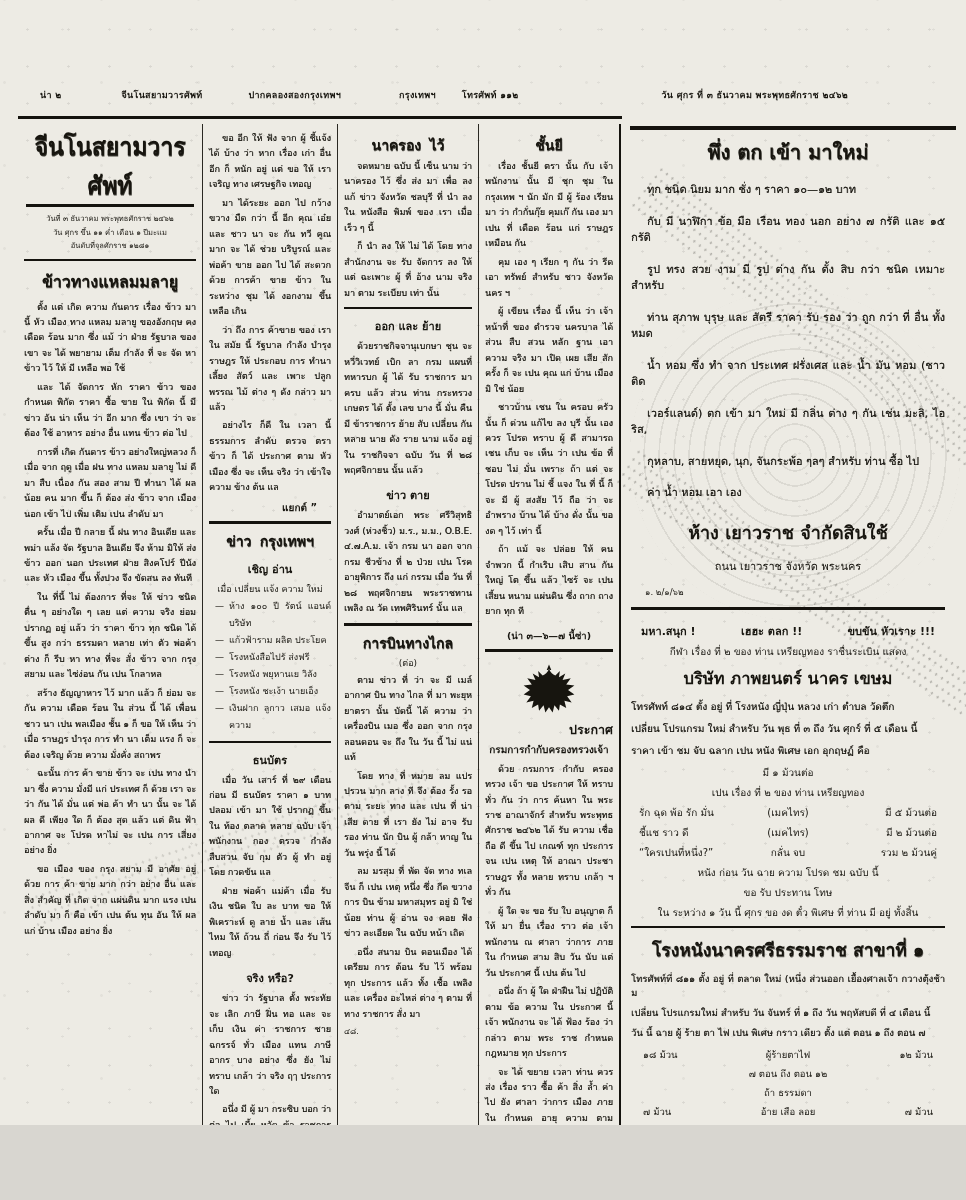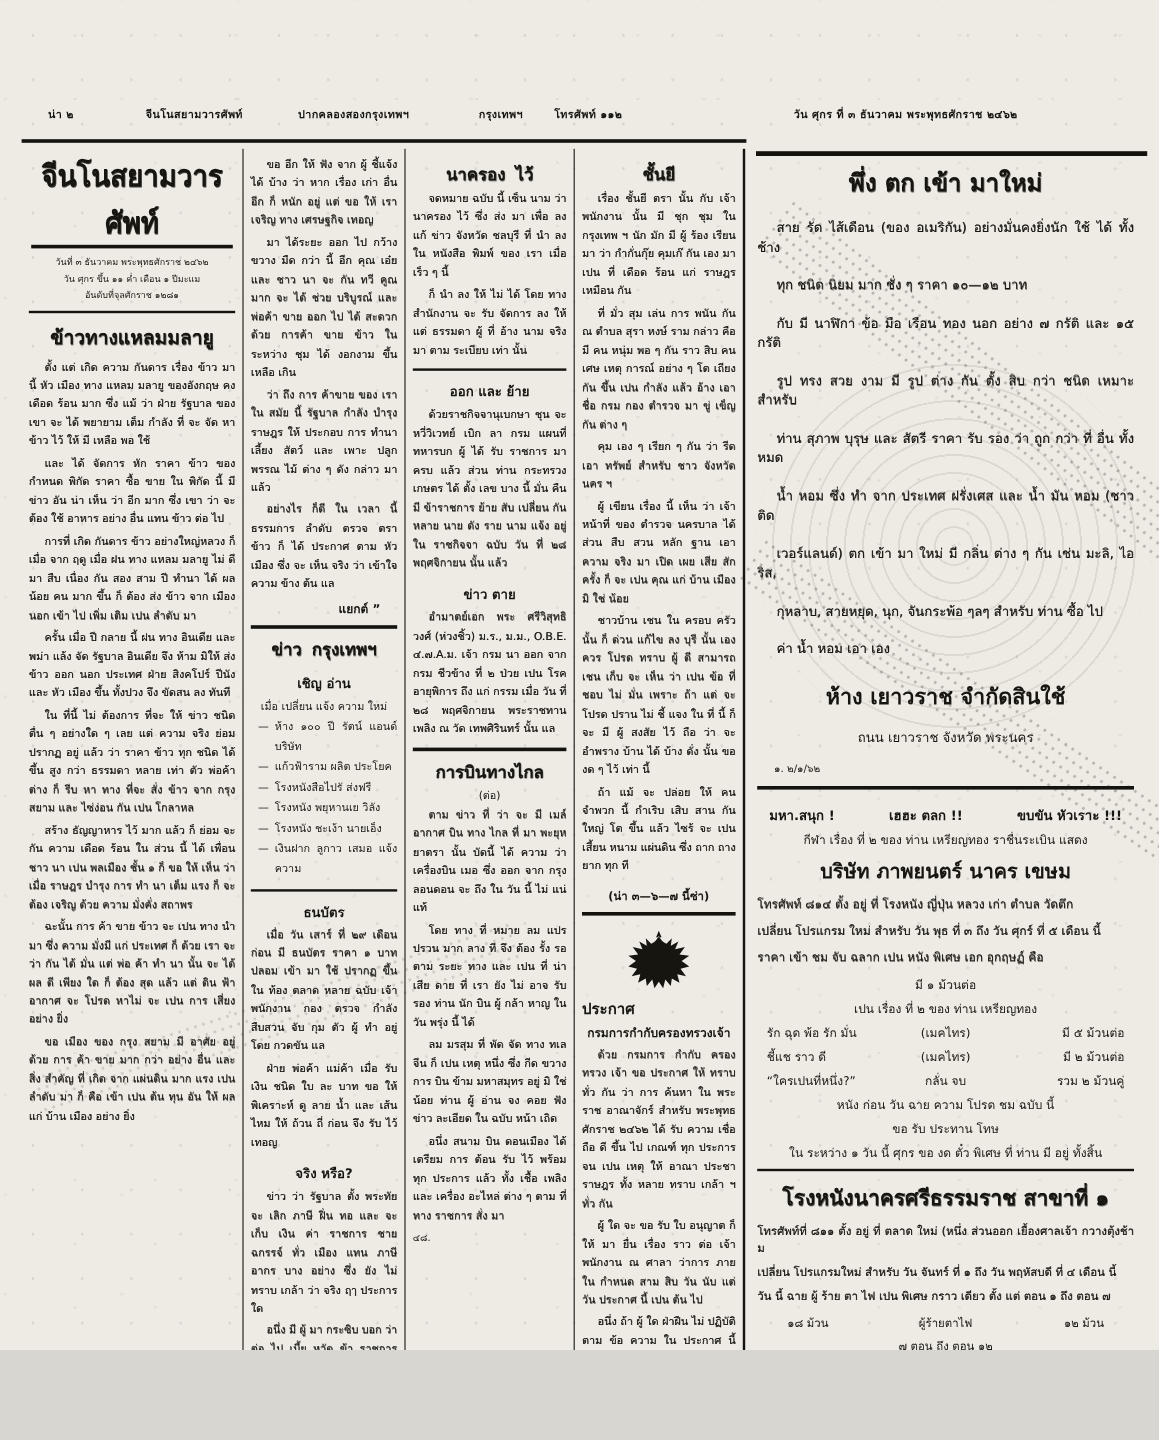--- a/index.html
+++ b/index.html
@@ -46,21 +46,21 @@
   .sig{font-size:10px;font-weight:bold;text-align:right;padding-right:14px;margin:4px 0}
   .hrule{height:2px;background:#15130e;margin:6px 0}
   .hrule.thick{height:3px}
   .list .list-item{font-size:9px;line-height:1.9;display:flex}
   .list .dash{margin:0 5px 0 6px}
   .intro{font-size:9px;text-align:center;margin:2px 0}
   .marknote{font-size:8px;margin-top:2px}
 
   .emblem{display:flex;justify-content:center;margin:10px 0 4px 0}
   .emblem svg{width:58px;height:54px;fill:#17150f}
-  .ann-title{font-size:12.5px;font-weight:bold;text-align:left;margin:4px 0 2px 0}
+  .ann-title{font-size:12.5px;font-weight:bold;text-align:right;margin:4px 0 2px 0}
   .ann-sub{font-size:10px;font-weight:bold;text-align:center;margin:0 0 5px 0}
 
   
   .ad1-title{font-size:20px;font-weight:bold;text-align:center;margin:10px 0 14px 0;
              text-shadow:.6px .6px .5px rgba(23,21,15,.6)}
   .adline{font-size:11px;line-height:1.5;margin-bottom:15px;text-shadow:.3px .3px .5px rgba(23,21,15,.6)}
   .adline.ind{text-indent:16px}
   .shop{font-size:18px;font-weight:bold;text-align:center;margin:16px 0 10px 0}
   .shopaddr{font-size:11px;text-align:center;margin-bottom:10px}
   .admark{font-size:8.5px;margin:0 0 8px 14px}
@@ -70,21 +70,21 @@
   .ad2-title{font-size:16.5px;font-weight:bold;text-align:center;margin:6px 0 8px 0}
   .ad2 .adline{font-size:10px;margin-bottom:7px}
   .adcenter{font-size:10px;text-align:center;margin:5px 0}
   .adrow{display:flex;font-size:10px;margin:5px 0}
   .adrow .l{width:32%;text-align:left;padding-left:8px}
   .adrow .c{width:36%;text-align:center}
   .adrow .r{width:32%;text-align:right;padding-right:8px}
   .ad3-title{font-size:17.5px;font-weight:bold;text-align:center;margin:8px 0 8px 0;
              text-shadow:.6px .6px .5px rgba(23,21,15,.6)}
   .ad3 .adline{font-size:9.5px;margin-bottom:6px}
-  .ad3 .adrow{font-size:9.5px;margin:4px 17px}
+  .ad3 .adrow{font-size:9.5px;margin:4px 4px}
 
   
   .stamp{position:absolute;left:630px;top:290px;width:330px;height:330px;border-radius:50%;
          background:repeating-radial-gradient(circle at 50% 50%, rgba(60,58,50,.10) 0 1.6px, transparent 1.6px 15px);
          pointer-events:none}
   .streak{position:absolute;pointer-events:none;opacity:.5;
           background-image:radial-gradient(rgba(30,28,22,.55) .8px, transparent 1.3px);
           background-size:7px 9px}
   .streak.s1{left:596px;top:300px;width:460px;height:54px;transform:rotate(38deg)}
   .streak.s2{left:590px;top:560px;width:420px;height:44px;transform:rotate(34deg)}
@@ -191,21 +191,21 @@
           <p>อนึ่ง มี ผู้ มา กระซิบ บอก ว่า ต่อ ไป เบี้ย หวัด ข้า ราชการ จะ ได้ ลด ลง ตาม ลำดับ ชั้น เงิน เดือน แต่ ก็ ยัง หา มี ผู้ ใด รับรอง ว่า เปน ความ จริง ไม่</p>
           <p>ถ้า จริง ก็ คง มี ใคร มา เล่า ว่า รัฐบาล จะ ลด ตรา คน ละ ครึ่ง สลึง ก็ เห็น จะ เปน คำ เล่า ลือ กัน เอง เสีย มาก กว่า กระมัง</p>
         </div>
     </div>
 
     <div class="col c3">
       <div class="headline small">นาครอง ไว้</div>
       <div>
 
       <p>จดหมาย ฉบับ นี้ เซ็น นาม ว่า นาครอง ไว้ ซึ่ง ส่ง มา เพื่อ ลง แก้ ข่าว จังหวัด ชลบุรี ที่ นำ ลง ใน หนังสือ พิมพ์ ของ เรา เมื่อ เร็ว ๆ นี้</p>
-          <p>ก็ นำ ลง ให้ ไม่ ได้ โดย ทาง สำนักงาน จะ รับ จัดการ ลง ให้ แต่ ธรรมดา ผู้ ที่ อ้าง นาม จริง มา ตาม ระเบียบ เท่า นั้น</p>
+          <p>ก็ นำ ลง ให้ ไม่ ได้ โดย ทาง สำนักงาน จะ รับ จัดการ ลง ให้ แต่ ฉะเพาะ ผู้ ที่ อ้าง นาม จริง มา ตาม ระเบียบ เท่า นั้น</p>
         </div>
       <div class="hrule"></div>
       <div class="subhead">ออก และ ย้าย</div>
       <div>
 
       <p>ด้วยราชกิจจานุเบกษา ชุน จะหวี่วิเวทย์ เบิก ลา กรม แผนที่ ทหารบก ผู้ ได้ รับ ราชการ มา ครบ แล้ว ส่วน ท่าน กระทรวง เกษตร ได้ ตั้ง เลข บาง นี้ มั่น คืน มี ข้าราชการ ย้าย สับ เปลี่ยน กัน หลาย นาย ดัง ราย นาม แจ้ง อยู่ ใน ราชกิจจา ฉบับ วัน ที่ ๒๘ พฤศจิกายน นั้น แล้ว</p>
         </div>
       <div class="subhead">ข่าว ตาย</div>
       <div>
 
@@ -222,21 +222,20 @@
           <p>อนึ่ง สนาม บิน ดอนเมือง ได้ เตรียม การ ต้อน รับ ไว้ พร้อม ทุก ประการ แล้ว ทั้ง เชื้อ เพลิง และ เครื่อง อะไหล่ ต่าง ๆ ตาม ที่ ทาง ราชการ สั่ง มา</p>
         </div>
       <div class="marknote">๔๘.</div>
     </div>
 
     <div class="col c4">
       <div class="headline small">ชั้นยี</div>
       <div>
 
       <p>เรื่อง ชั้นยี ตรา นั้น กับ เจ้าพนักงาน นั้น มี ชุก ชุม ใน กรุงเทพ ฯ นัก มัก มี ผู้ ร้อง เรียน มา ว่า กำกั่นกุ๊ย คุมเก๊ กัน เอง มา เปน ที่ เดือด ร้อน แก่ ราษฎร เหมือน กัน</p>
-          <p>ที่ มั่ว สุม เล่น การ พนัน กัน ณ ตำบล สุรา หงษ์ ราม กล่าว คือ มี คน หนุ่ม พอ ๆ กัน ราว สิบ คน เศษ เหตุ การณ์ อย่าง ๆ โต เถียง กัน ขึ้น เปน กำลัง แล้ว อ้าง เอา ชื่อ กรม กอง ตำรวจ มา ขู่ เข็ญ กัน ต่าง ๆ</p>
           <p>คุม เอง ๆ เรียก ๆ กัน ว่า รีด เอา ทรัพย์ สำหรับ ชาว จังหวัด นคร ฯ</p>
           <p>ผู้ เขียน เรื่อง นี้ เห็น ว่า เจ้า หน้าที่ ของ ตำรวจ นครบาล ได้ ส่วน สืบ สวน หลัก ฐาน เอา ความ จริง มา เปิด เผย เสีย สัก ครั้ง ก็ จะ เปน คุณ แก่ บ้าน เมือง มิ ใช่ น้อย</p>
           <p>ชาวบ้าน เชน ใน ครอบ ครัว นั้น ก็ ด่วน แก้ไข ลง บุรี นั้น เอง ควร โปรด ทราบ ผู้ ดี สามารถ เชน เก็บ จะ เห็น ว่า เปน ข้อ ที่ ชอบ ไม่ มั่น เพราะ ถ้า แต่ จะ โปรด ปราน ไม่ ชี้ แจง ใน ที่ นี้ ก็ จะ มี ผู้ สงสัย ไว้ ถือ ว่า จะ อำพราง บ้าน ได้ บ้าง ดั่ง นั้น ขอ งด ๆ ไว้ เท่า นี้</p>
           <p>ถ้า แม้ จะ ปล่อย ให้ คน จำพวก นี้ กำเริบ เสิบ สาน กัน ใหญ่ โต ขึ้น แล้ว ไซร้ จะ เปน เสี้ยน หนาม แผ่นดิน ซึ่ง ถาก ถาง ยาก ทุก ที</p>
         </div>
       <div class="contmark">(น่า ๓—๖—๗ นี้ซ่า)</div>
       <div class="hrule thick"></div>
       <div class="emblem">
         <svg viewBox="0 0 64 56" aria-hidden="true">
           <path d="M32 1 L34.5 7 L29.5 7 Z M32 6 C30 10 28 12 25 13 L20 8 L21 15 L14 11 L17 18 L8 16 L13 23 L4 24 L11 29 L4 34 L12 36 L7 43 L15 41 L13 49 L20 45 L21 52 L26 46 L28 54 L32 48 L36 54 L38 46 L43 52 L44 45 L51 49 L49 41 L57 43 L52 36 L60 34 L53 29 L60 24 L51 23 L56 16 L47 18 L50 11 L43 15 L44 8 L39 13 C36 12 34 10 32 6 Z"></path>
@@ -253,21 +252,20 @@
         </div>
 
     </div>
 
     <div class="col c5">
 
       <div class="ad1">
         <div class="ad1-title">พึ่ง ตก เข้า มาใหม่</div>
         <div>
 
-        <div class="adline ind">สาย รัด ไส้เดือน (ของ อเมริกัน) อย่างมั่นคงยิ่งนัก ใช้ ได้ ทั้ง ช้าง</div>
             <div class="adline ind">ทุก ชนิด นิยม มาก ชั่ง ๆ ราคา ๑๐—๑๒ บาท</div>
             <div class="adline ind">กับ มี นาฬิกา ข้อ มือ เรือน ทอง นอก อย่าง ๗ กรัติ และ ๑๕ กรัติ</div>
             <div class="adline ind">รูป ทรง สวย งาม มี รูป ต่าง กัน ตั้ง สิบ กว่า ชนิด      เหมาะ สำหรับ</div>
             <div class="adline ind">ท่าน สุภาพ บุรุษ และ สัตรี      ราคา รับ รอง ว่า ถูก กว่า ที่ อื่น ทั้ง หมด</div>
             <div class="adline ind">น้ำ หอม ซึ่ง ทำ จาก ประเทศ ฝรั่งเศส และ น้ำ มัน หอม (ชาวติด</div>
             <div class="adline ind">เวอร์แลนด์) ตก เข้า มา ใหม่ มี กลิ่น ต่าง ๆ กัน      เช่น มะลิ, ไอริส,</div>
             <div class="adline ind">กุหลาบ, สายหยุด, นุก, จันกระพ้อ ๆลๆ      สำหรับ ท่าน ซื้อ ไป</div>
             <div class="adline ind">ค่า น้ำ หอม เอา เอง</div>
           </div>
         <div class="shop">ห้าง เยาวราช จำกัดสินใช้</div>

